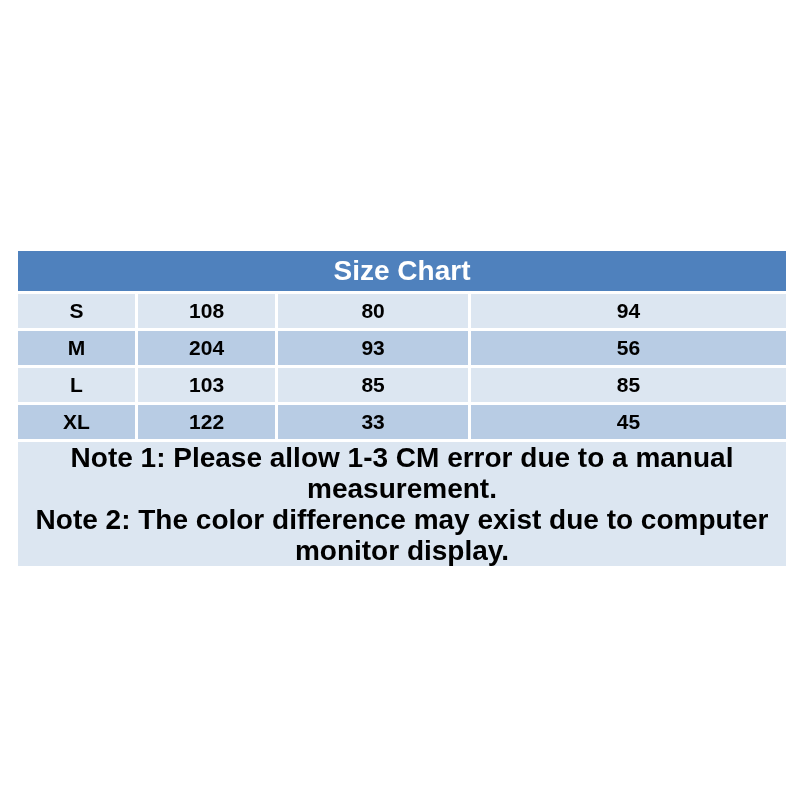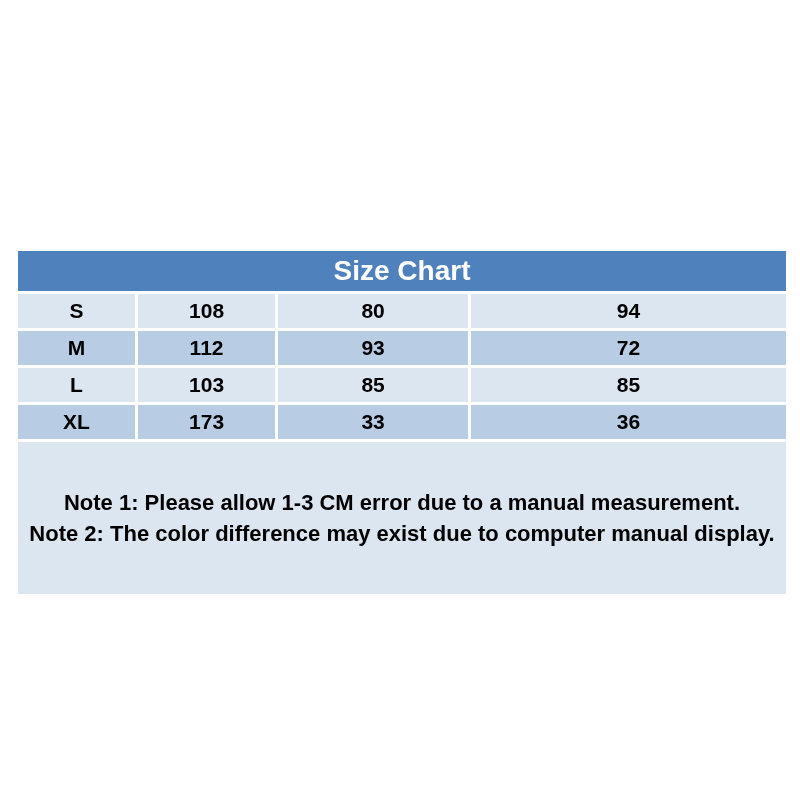--- a/index.html
+++ b/index.html
@@ -43,22 +43,22 @@
     font-size: 22px;
     font-weight: bold;
     height: 37px;
   }
   .data-row td { height: 34px; font-size: 21px; }
   .data-row.light td { background: var(--row-light, #DCE6F1); }
   .data-row.medium td { background: var(--row-medium, #B8CCE4); }
   .size-cell { font-weight: bold; font-size: 22px; }
   .notes-cell {
     background: var(--row-light, #DCE6F1);
-    height: 152px;
-    font-size: 22px;
+    height: 118px;
+    font-size: 28px;
     line-height: 31px;
   }
   .note-line { display: block; }
 </style>
 </head>
 <body>
 
 <div class="size-chart-wrap">
   <table class="size-chart">
     <colgroup>
@@ -72,37 +72,37 @@
         <td class="title-cell" colspan="4">Size Chart</td>
       </tr>
       <tr class="data-row light">
         <td class="size-cell">S</td>
         <td>108</td>
         <td>80</td>
         <td>94</td>
       </tr>
       <tr class="data-row medium">
         <td class="size-cell">M</td>
-        <td>112</td>
+        <td>204</td>
         <td>93</td>
-        <td>72</td>
+        <td>56</td>
       </tr>
       <tr class="data-row light">
         <td class="size-cell">L</td>
         <td>103</td>
         <td>85</td>
         <td>85</td>
       </tr>
       <tr class="data-row medium">
         <td class="size-cell">XL</td>
-        <td>173</td>
+        <td>122</td>
         <td>33</td>
-        <td>36</td>
+        <td>45</td>
       </tr>
       <tr>
         <td class="notes-cell" colspan="4">
           <span class="note-line">Note 1: Please allow 1-3 CM error due to a manual measurement.</span>
-          <span class="note-line">Note 2: The color difference may exist due to computer manual display.</span>
+          <span class="note-line">Note 2: The color difference may exist due to computer monitor display.</span>
         </td>
       </tr>
     </tbody>
   </table>
 </div>
 
 </body></html>

